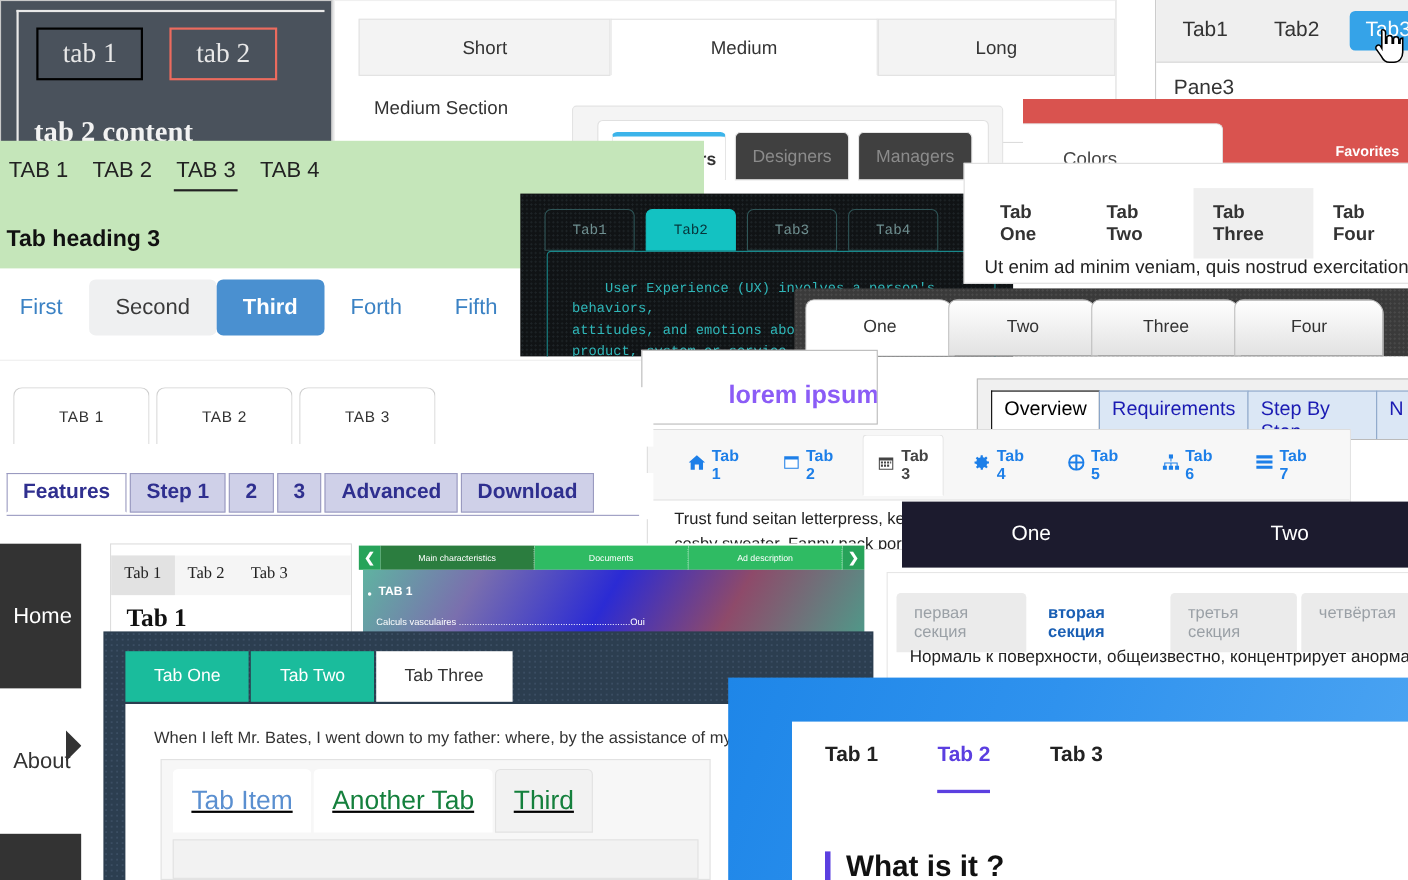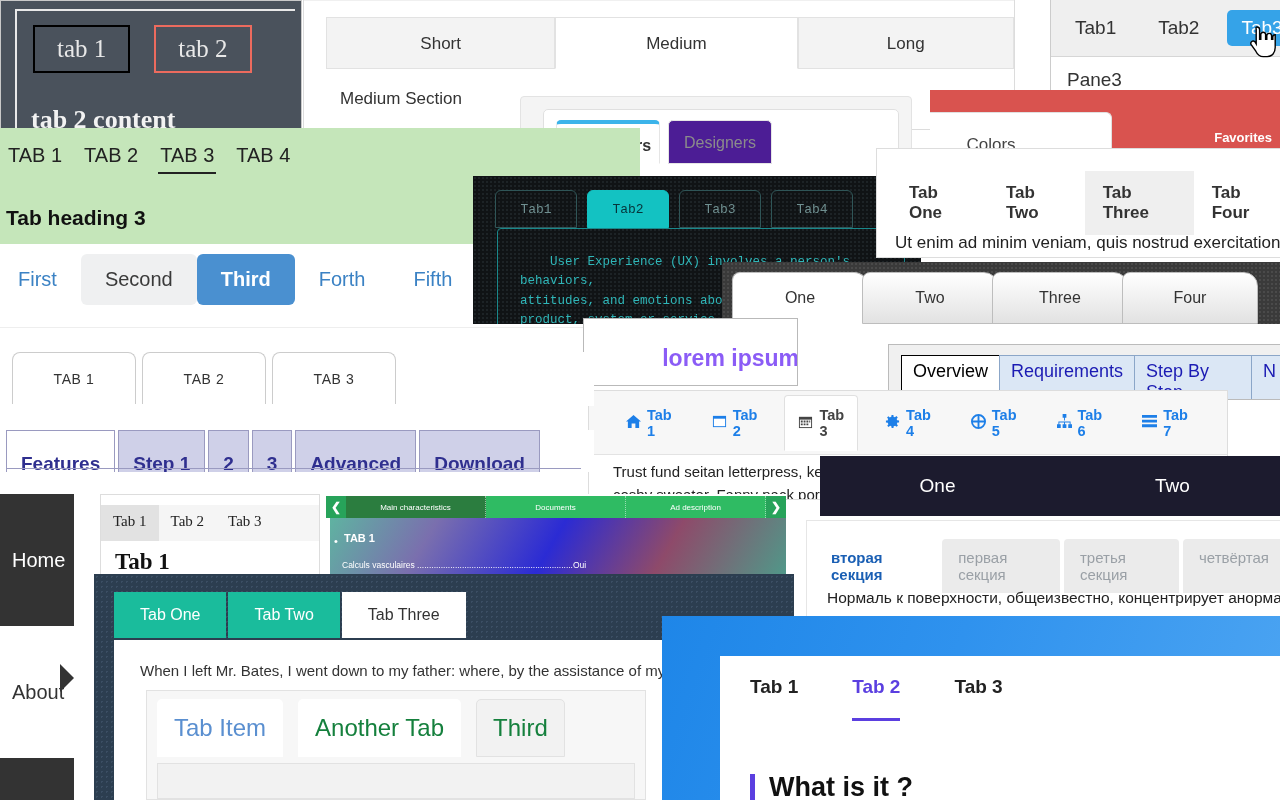--- a/index.html
+++ b/index.html
@@ -32,21 +32,21 @@
   #c-sml .t.active{background:#fff;border-bottom-color:#fff;}
   #c-sml .sec{position:absolute;left:36px;top:96px;font-size:17px;color:#333;}
 
   
   #c-dev{left:520px;top:96px;width:392px;height:110px;background:#f4f4f4;border:1px solid #e3e3e3;
       border-radius:4px;}
   #c-dev .wrap{position:absolute;left:22px;top:12px;right:12px;bottom:0;background:#fff;
       border:1px solid #e0e0e0;border-radius:5px;}
   #c-dev .row{position:absolute;left:12px;top:10px;display:flex;gap:8px;}
   #c-dev .t{width:104px;height:44px;line-height:44px;text-align:center;font-size:16px;color:#8b8b8b;
-      background:#4c1d95;border:1px solid #e5e5e5;border-radius:5px 5px 0 0;box-sizing:border-box;}
+      background:#404040;border:1px solid #e5e5e5;border-radius:5px 5px 0 0;box-sizing:border-box;}
   #c-dev .t.active{color:#333;font-weight:bold;background:#fff;border-top:4px solid #3cb4ea;border-bottom-color:#fff;}
   #c-dev .q{position:absolute;left:42px;top:72px;font-size:20px;color:#bbb;font-family:"Liberation Serif",serif;}
 
   
   #c-blue3{left:1050px;top:-2px;width:240px;height:150px;background:#fff;border:1px solid #ccc;}
   #c-blue3 .bar{position:absolute;left:0;top:0;width:100%;height:58px;background:#efefef;
       border-bottom:1px solid #d6d6d6;display:flex;align-items:center;padding-left:10px;box-sizing:border-box;}
   #c-blue3 .t{font-size:19px;color:#333;padding:7px 14px;border-radius:5px;margin-right:14px;}
   #c-blue3 .t.active{background:#35a3e8;color:#fff;}
   #c-blue3 .pane{position:absolute;left:16px;top:70px;font-size:19px;color:#333;}
@@ -130,21 +130,21 @@
   #c-tab123 .row{position:absolute;left:18px;top:0;display:flex;gap:6px;}
   #c-tab123 .t{width:124px;height:52px;line-height:52px;text-align:center;font-size:14px;
       letter-spacing:.6px;color:#333;border:1px solid #ccc;border-radius:8px 8px 0 0;
       border-bottom:none;background:#fff;box-sizing:border-box;}
   #c-tab123 .t.active{box-shadow:inset 0 -1px 0 #fff;}
 
   
   #c-feat{left:-6px;top:430px;width:600px;height:42px;background:#fff;}
   #c-feat .row{position:absolute;left:12px;top:0;display:flex;gap:3px;}
   #c-feat .t{font-size:19px;font-weight:bold;color:#2f2f8f;background:#cfd0e8;border:1px solid #9a9ac0;
-      padding:22px 14px;}
+      padding:6px 14px;}
   #c-feat .t.active{background:#fff;border-bottom-color:#fff;}
   #c-feat .base{position:absolute;left:12px;top:38px;width:575px;border-top:1px solid #9a9ac0;}
 
   
   #c-vert{left:0;top:494px;width:74px;height:306px;background:#fff;}
   #c-vert .it{height:132px;display:flex;align-items:center;padding-left:12px;font-size:20px;
       color:#fff;background:#333;box-sizing:border-box;position:relative;}
   #c-vert .it.active{background:#fff;color:#333;}
   #c-vert .it.active:after{content:"";position:absolute;right:-14px;top:38px;border:14px solid transparent;
       border-left-color:#333;}
@@ -189,21 +189,21 @@
   #c-teal .row{position:absolute;left:20px;top:18px;display:flex;gap:2px;}
   #c-teal .t{background:#1abc9c;color:#fff;font-size:16px;padding:14px 26px;}
   #c-teal .t.active{background:#fff;color:#333;}
   #c-teal .fill{position:absolute;left:20px;top:18px;width:660px;height:48px;background:#1abc9c;z-index:-1;}
   #c-teal .pane{position:absolute;left:20px;top:66px;right:0;bottom:0;background:#fff;padding:22px 26px;
       box-sizing:border-box;}
   #c-teal .pane p{margin:0;font-size:15px;color:#333;white-space:nowrap;}
 
   
   #c-item{left:146px;top:690px;width:500px;height:110px;background:#f7f7f7;border:1px solid #e2e2e2;}
-  #c-item .row{position:absolute;left:10px;top:8px;display:flex;gap:15px;}
+  #c-item .row{position:absolute;left:10px;top:8px;display:flex;gap:2px;text-decoration:underline;}
   #c-item .t{font-size:24px;color:#15803d;background:#fff;padding:14px 16px;border-radius:5px 5px 0 0;
       border:1px solid transparent;}
   #c-item .t.active{color:#5a8fd0;}
   #c-item .t.sel{background:#f2f2f2;border-color:#e2e2e2;}
   #c-item .pane{position:absolute;left:10px;top:72px;right:10px;bottom:0;background:#f2f2f2;
       border:1px solid #e2e2e2;}
 
   
   #c-what{left:662px;top:616px;width:618px;height:184px;
       background:linear-gradient(110deg,#1e86e8 0%,#2f92ee 45%,#4da5f2 100%);}
@@ -234,20 +234,21 @@
     <div class="t" style="width:236px">Long</div>
   </div>
   <div class="sec">Medium Section</div>
 </div>
 
 <div class="layer" id="c-dev">
   <div class="wrap">
     <div class="row">
       <div class="t active">Developers</div>
       <div class="t">Designers</div>
+      <div class="t">Managers</div>
     </div>
     <div class="q">“</div>
   </div>
 </div>
 
 <div class="layer" id="c-blue3">
   <div class="bar">
     <div class="t">Tab1</div>
     <div class="t">Tab2</div>
     <div class="t active">Tab3</div>
@@ -447,22 +448,22 @@
 
 <div class="layer" id="c-dnav">
   <div class="row">
     <div class="t">One</div>
     <div class="t">Two</div>
   </div>
 </div>
 
 <div class="layer" id="c-ru">
   <div class="row">
+    <div class="t">первая секция</div>
     <div class="t active">вторая секция</div>
-    <div class="t">первая секция</div>
     <div class="t">третья секция</div>
     <div class="t">четвёртая</div>
   </div>
   <div class="body">Нормаль к поверхности, общеизвестно, концентрирует анормальный</div>
 </div>
 
 <div class="layer" id="c-teal">
   <div class="fill"></div>
   <div class="row">
     <div class="t">Tab One</div>

